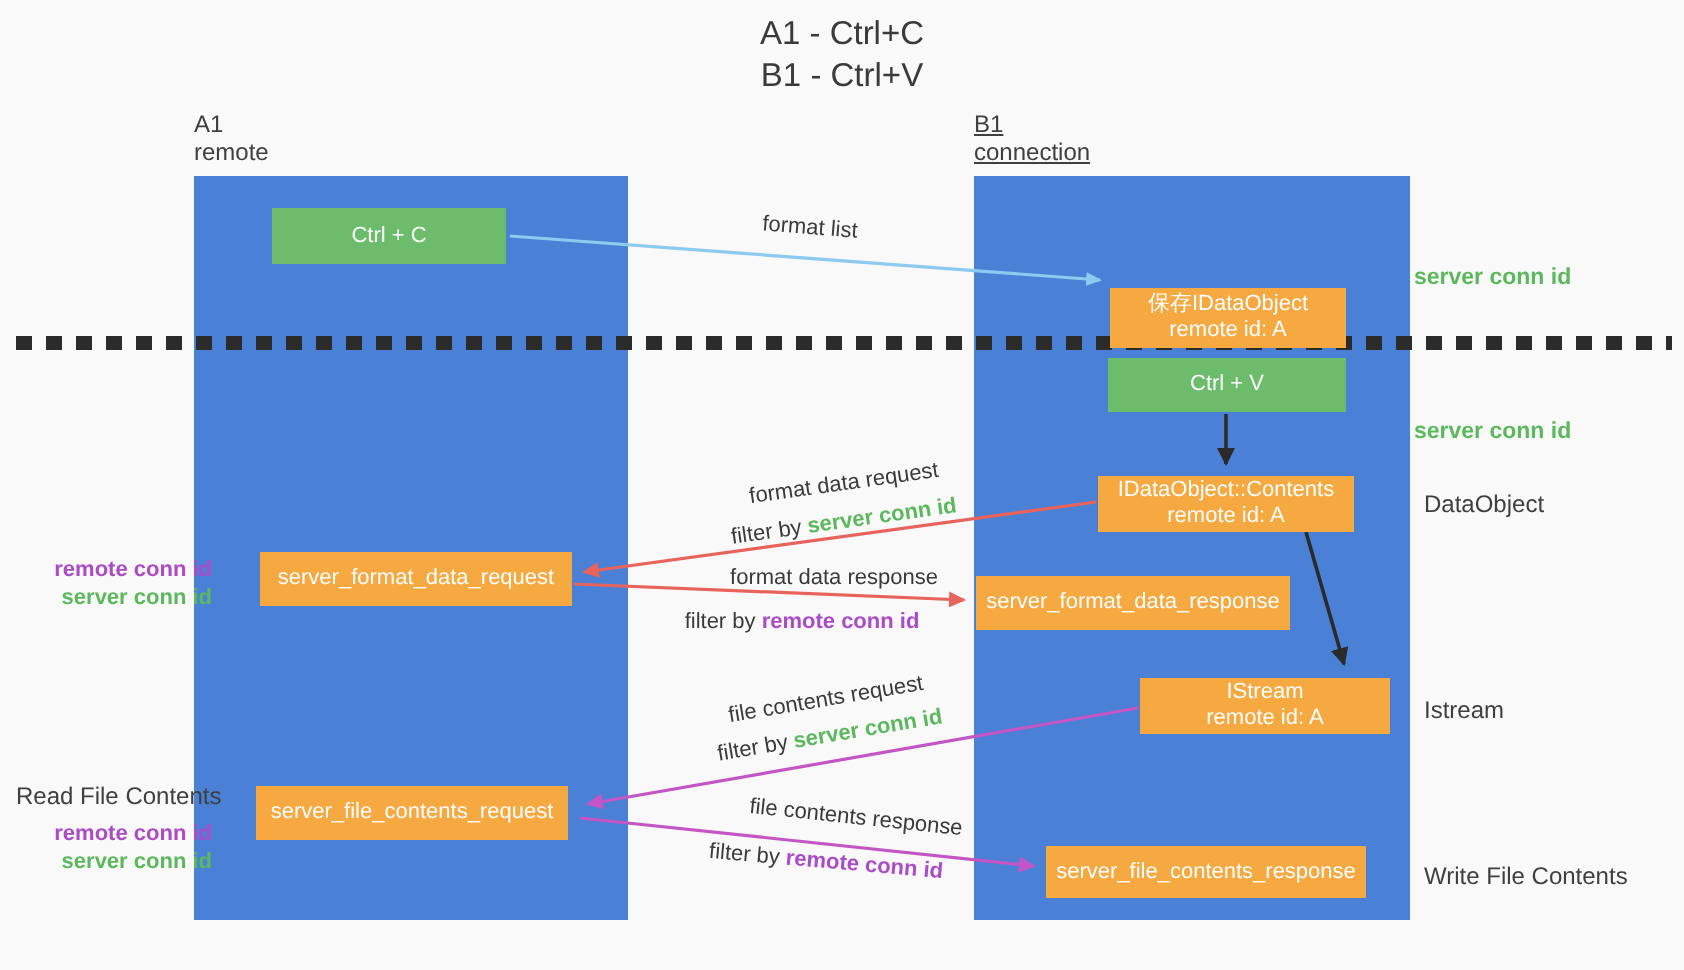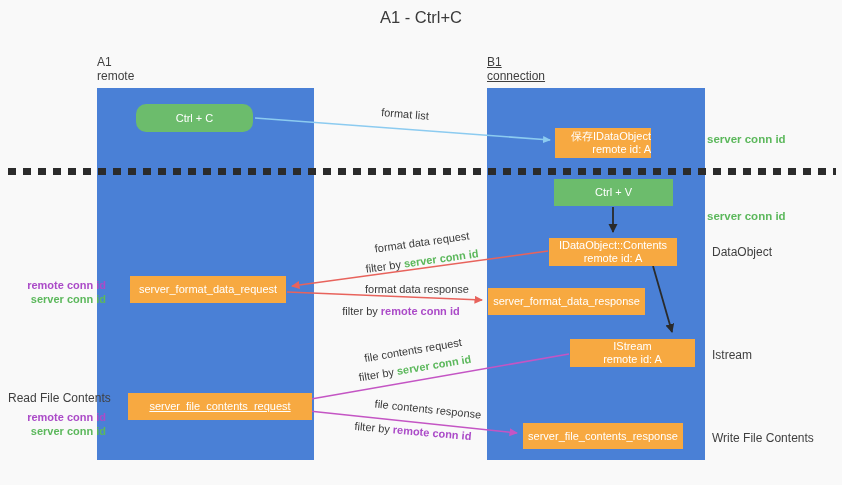--- a/index.html
+++ b/index.html
@@ -19,28 +19,28 @@
   .col.b { left:487px; width:218px; }
 
   .divider { position:absolute; left:8px; top:168px; width:828px; height:7px;
              background:repeating-linear-gradient(90deg,#2b2b2b 0 8px,transparent 8px 15px); }
 
   .node { position:absolute; display:flex; flex-direction:column; align-items:center; justify-content:center;
           color:#fff; font-size:11px; line-height:13px; text-align:center; white-space:nowrap; }
   .node.green  { background:#6cbc6c; }
   .node.orange { background:#f7a941; }
 
-  .n-ctrl-c    { left:136px; top:104px; width:117px; height:28px;border-radius:10px; }
-  .n-save      { left:555px; top:128px; width:96px; height:30px;align-items:flex-end; }
+  .n-ctrl-c    { left:136px; top:104px; width:117px; height:28px; }
+  .n-save      { left:555px; top:144px; width:118px; height:30px; }
   .n-ctrl-v    { left:554px; top:179px; width:119px; height:27px; }
   .n-getdata   { left:549px; top:238px; width:128px; height:28px; }
   .n-fmt-req   { left:130px; top:276px; width:156px; height:27px; }
   .n-fmt-resp  { left:488px; top:288px; width:157px; height:27px; }
   .n-istream   { left:570px; top:339px; width:125px; height:28px; }
-  .n-file-req  { left:128px; top:393px; width:184px; height:27px;text-decoration:underline; }
+  .n-file-req  { left:128px; top:393px; width:156px; height:27px; }
   .n-file-resp { left:523px; top:423px; width:160px; height:26px; }
 
   svg.arrows { position:absolute; left:0; top:0; pointer-events:none; }
 
   .edge-label { position:absolute; font-size:11px; color:#3a3a3a; white-space:nowrap; text-align:center; }
   .green-key  { color:#5cb85c; font-weight:bold; }
   .purple-key { color:#ab4bc8; font-weight:bold; }
 
   .l-format-list { left:355px; top:108px; width:100px; transform:rotate(4.5deg); }
   .l-fmt-req     { left:366px; top:236px; width:112px; transform:rotate(-8deg); }
@@ -68,20 +68,21 @@
   .p-one { top:278px; }
   .p-two { top:410px; }
 </style>
 </head>
 <body>
 
 <div class="canvas">
 
   <div class="title">
     <div>A1 - Ctrl+C</div>
+    <div>B1 - Ctrl+V</div>
   </div>
 
   <div class="col-header a">
     <div>A1</div>
     <div>remote</div>
   </div>
   <div class="col-header b">
     <div>B1</div>
     <div>connection</div>
   </div>

